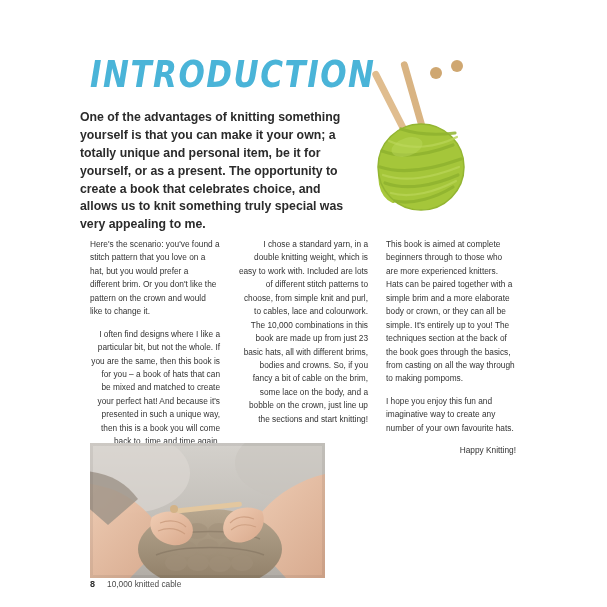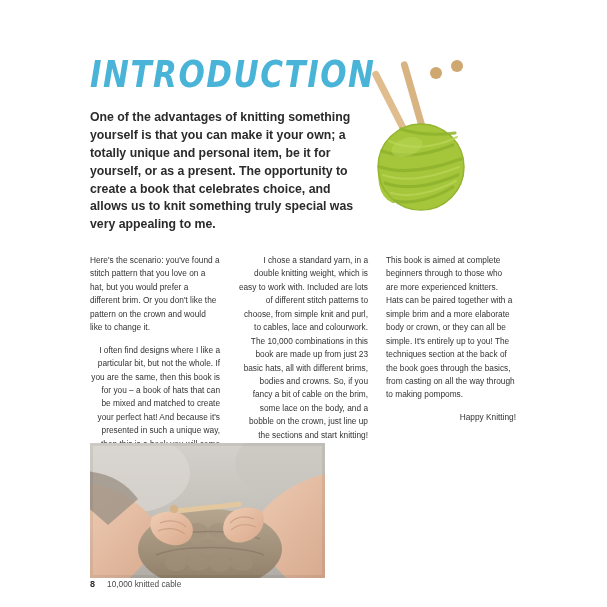--- a/index.html
+++ b/index.html
@@ -34,21 +34,21 @@
     color: #4ab4d8;
     text-transform: uppercase;
     white-space: nowrap;
     transform: scaleY(1.18);
     transform-origin: left top;
   }
 
   
   .intro {
     position: absolute;
-    left: 90px;
+    left: 80px;
     top: 97px;
     width: 270px;
     font-size: 12.3px;
     line-height: 1.45;
     font-weight: bold;
     color: #2b2b2b;
   }
 
   
   .yarn-art {
@@ -66,21 +66,20 @@
     top: 238px;
     width: 428px;
     display: flex;
     gap: 18px;
   }
   .col {
     width: 130px;
     font-size: 8.3px;
     line-height: 1.62;
     color: #333333;
-    margin-top: 16px;
   }
   .col p {
     margin: 0 0 9px 0;
   }
   .col p:last-child {
     margin-bottom: 0;
     text-align: right;
   }
 
   
@@ -161,20 +160,21 @@
       <p>Here's the scenario: you've found a stitch pattern that you love on a hat, but you would prefer a different brim. Or you don't like the pattern on the crown and would like to change it.</p>
       <p>I often find designs where I like a particular bit, but not the whole. If you are the same, then this book is for you – a book of hats that can be mixed and matched to create your perfect hat! And because it's presented in such a unique way, then this is a book you will come back to, time and time again.</p>
     </div>
 
     <div class="col">
       <p>I chose a standard yarn, in a double knitting weight, which is easy to work with. Included are lots of different stitch patterns to choose, from simple knit and purl, to cables, lace and colourwork. The 10,000 combinations in this book are made up from just 23 basic hats, all with different brims, bodies and crowns. So, if you fancy a bit of cable on the brim, some lace on the body, and a bobble on the crown, just line up the sections and start knitting!</p>
     </div>
 
     <div class="col">
       <p>This book is aimed at complete beginners through to those who are more experienced knitters. Hats can be paired together with a simple brim and a more elaborate body or crown, or they can all be simple. It's entirely up to you! The techniques section at the back of the book goes through the basics, from casting on all the way through to making pompoms.</p>
+      <p>I hope you enjoy this fun and imaginative way to create any number of your own favourite hats.</p>
       <p>Happy Knitting!</p>
     </div>
 
   </div>
 
   <div class="photo">
     <svg width="235" height="135" viewBox="0 0 235 135" xmlns="http://www.w3.org/2000/svg">
       <defs>
         <linearGradient id="bg" x1="0" y1="0" x2="0" y2="1">
           <stop offset="0%" stop-color="#d4d1cc"></stop>

